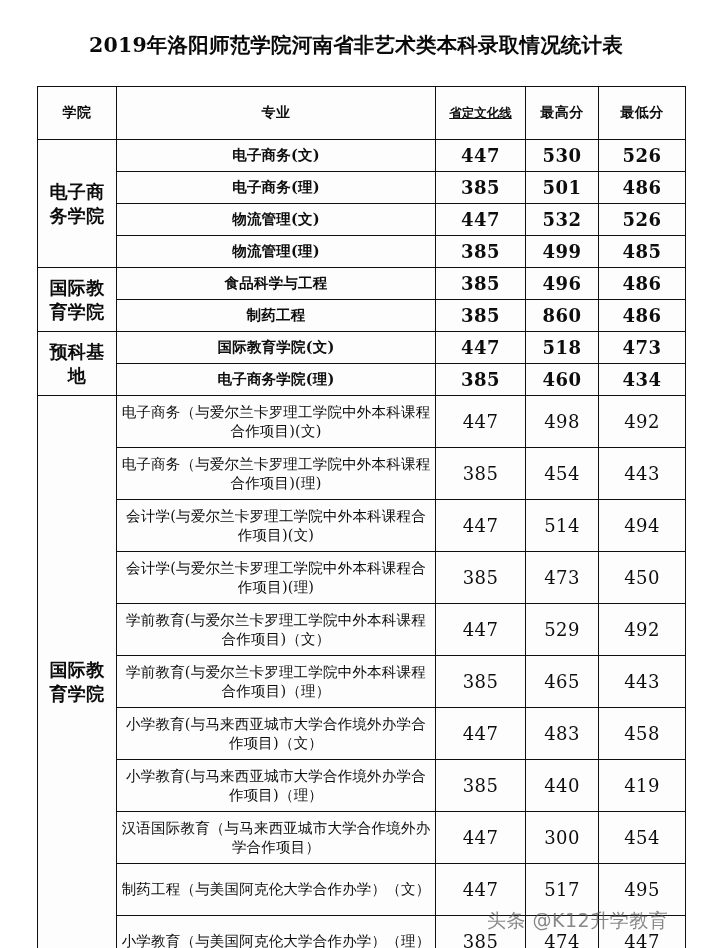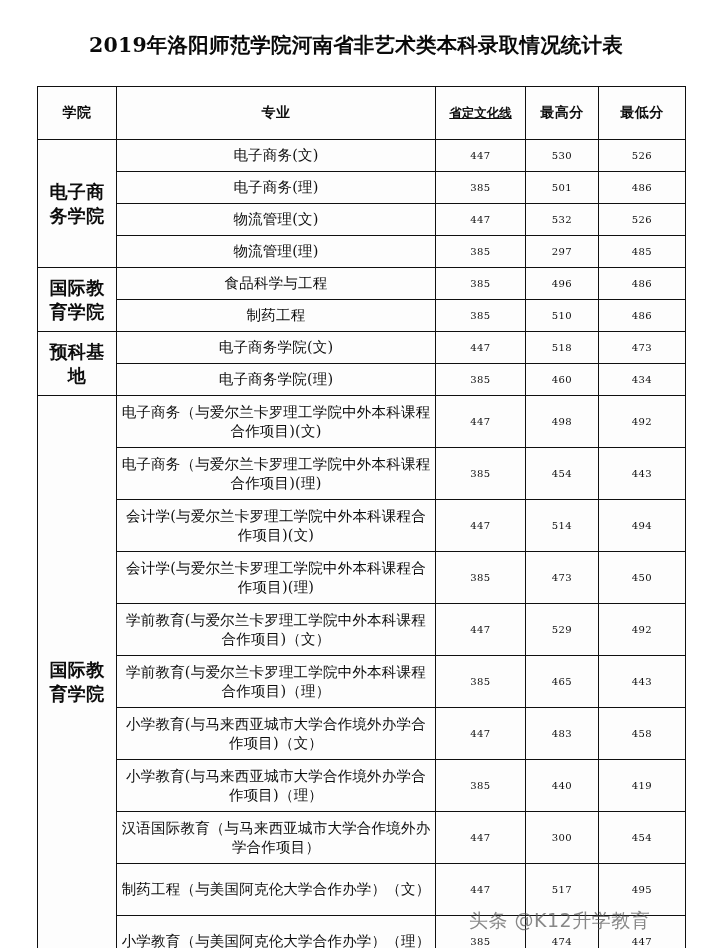--- a/index.html
+++ b/index.html
@@ -83,30 +83,30 @@
     letter-spacing: 0.3px;
   }
 
   td.major-cell {
     font-size: 14.5px;
     line-height: 1.25;
     letter-spacing: 0.2px;
   }
 
   td.num-cell {
-    font-size: 10px;
+    font-size: 18px;
     letter-spacing: 0.4px;
   }
 
-  tr.r-short td { height: 27px; }
+  tr.r-short td { height: 27px; font-weight: bold; }
   tr.r-tall  td { height: 47px; }
 
   .watermark {
     position: absolute;
-    left: 469px;
+    left: 487px;
     top: 908px;
     font-size: 19px;
     color: #5a5a5a;
     opacity: 0.72;
     font-family: "DejaVu Sans", "Liberation Sans", sans-serif;
     white-space: nowrap;
     letter-spacing: 0.5px;
     pointer-events: none;
   }
 </style>
@@ -151,39 +151,39 @@
           </tr>
           <tr class="r-short">
             <td class="major-cell">物流管理(文)</td>
             <td class="num-cell">447</td>
             <td class="num-cell">532</td>
             <td class="num-cell">526</td>
           </tr>
           <tr class="r-short">
             <td class="major-cell">物流管理(理)</td>
             <td class="num-cell">385</td>
-            <td class="num-cell">297</td>
+            <td class="num-cell">499</td>
             <td class="num-cell">485</td>
           </tr>
           <tr class="r-short">
             <td class="college-cell" rowspan="2">国际教育学院</td>
             <td class="major-cell">食品科学与工程</td>
             <td class="num-cell">385</td>
             <td class="num-cell">496</td>
             <td class="num-cell">486</td>
           </tr>
           <tr class="r-short">
             <td class="major-cell">制药工程</td>
             <td class="num-cell">385</td>
-            <td class="num-cell">510</td>
+            <td class="num-cell">860</td>
             <td class="num-cell">486</td>
           </tr>
           <tr class="r-short">
             <td class="college-cell" rowspan="2">预科基地</td>
-            <td class="major-cell">电子商务学院(文)</td>
+            <td class="major-cell">国际教育学院(文)</td>
             <td class="num-cell">447</td>
             <td class="num-cell">518</td>
             <td class="num-cell">473</td>
           </tr>
           <tr class="r-short">
             <td class="major-cell">电子商务学院(理)</td>
             <td class="num-cell">385</td>
             <td class="num-cell">460</td>
             <td class="num-cell">434</td>
           </tr>

